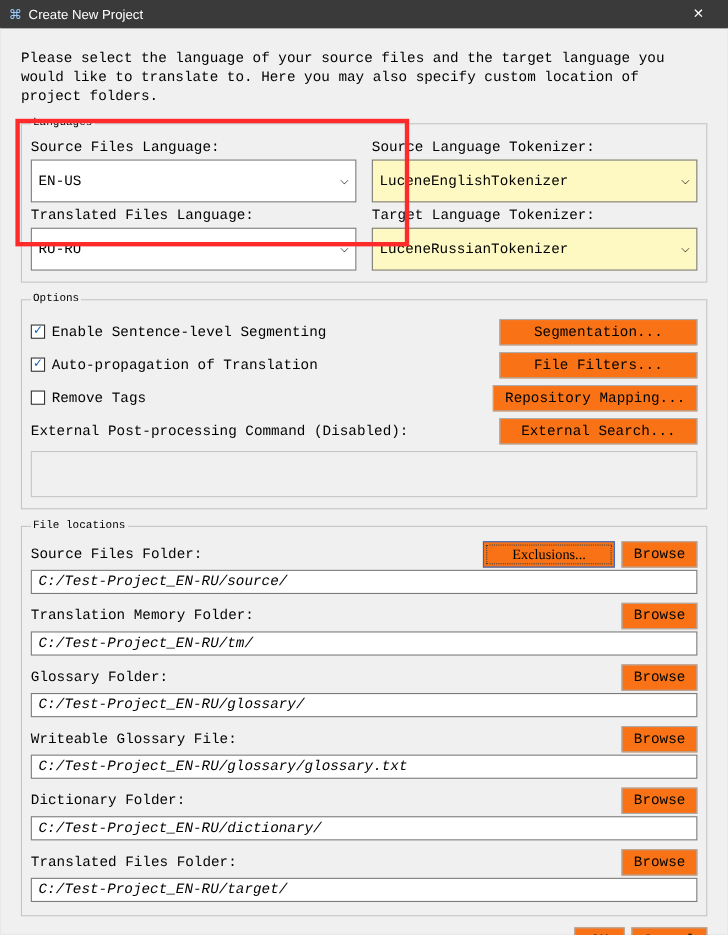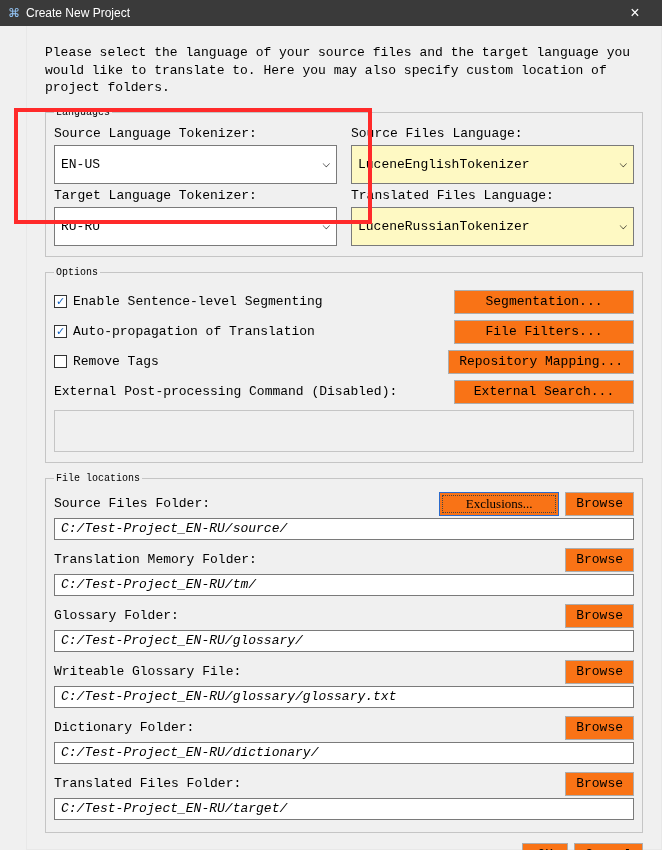--- a/index.html
+++ b/index.html
@@ -25,21 +25,20 @@
   }
   .titlebar .icon { margin-right: 6px; color:#9cf; }
   .titlebar .title { flex: 1; }
   .titlebar .close { width: 38px; text-align: center; font-size: 16px; font-family:sans-serif; }
   .content {
     background: #f0f0f0;
     padding: 14px 18px 8px 18px;
     height: calc(100% - 26px);
     border: 1px solid #e8e8e8;
     border-top:none;
-    margin-left:26px;
   }
   .intro {
     margin: 4px 0 10px 0;
     line-height: 1.35;
   }
   fieldset {
     border: 1px solid #c5c5c5;
     margin: 0 0 10px 0;
     padding: 6px 8px 10px 8px;
     position: relative;
@@ -159,34 +158,34 @@
 
 <div class="content">
 
   <div class="intro">Please select the language of your source files and the target language you would like to translate to. Here you may also specify custom location of project folders.</div>
 
   <div class="highlight-box"></div>
 
   <fieldset>
     <legend>Languages</legend>
     <div class="lang-grid">
+      <div class="lbl">Source Files Language:</div>
       <div class="lbl">Source Language Tokenizer:</div>
-      <div class="lbl">Source Files Language:</div>
 
       <div class="combo">
         <span>EN-US</span>
         <span class="chev">⌵</span>
       </div>
       <div class="combo gray">
         <span>LuceneEnglishTokenizer</span>
         <span class="chev">⌵</span>
       </div>
 
+      <div class="lbl">Translated Files Language:</div>
       <div class="lbl">Target Language Tokenizer:</div>
-      <div class="lbl">Translated Files Language:</div>
 
       <div class="combo">
         <span>RU-RU</span>
         <span class="chev">⌵</span>
       </div>
       <div class="combo gray">
         <span>LuceneRussianTokenizer</span>
         <span class="chev">⌵</span>
       </div>
     </div>

